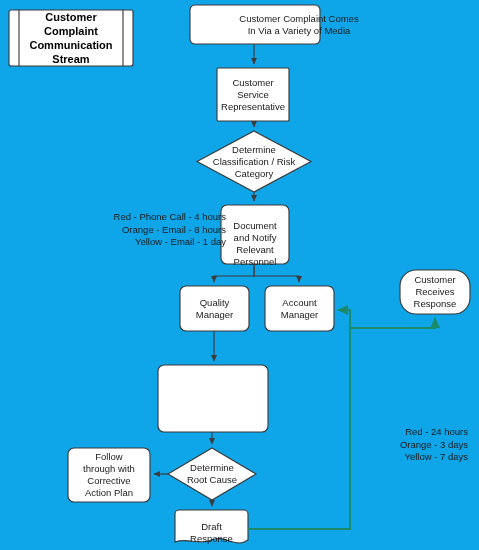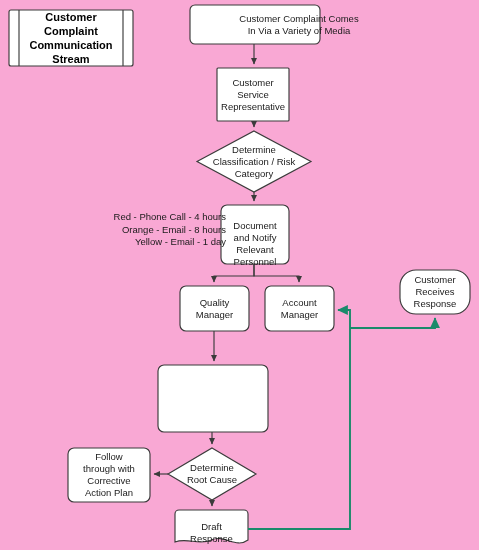--- a/index.html
+++ b/index.html
@@ -4,21 +4,21 @@
 <style>
   html, body {
     margin: 0;
     padding: 0;
     background: #ffffff;
   }
   #canvas {
     position: relative;
     width: 479px;
     height: 550px;
-    background: #f9a8d4;
+    background: #0ea5e9;
     font-family: "Liberation Sans", sans-serif;
     overflow: hidden;
   }
   #svg-layer {
     position: absolute;
     left: 0;
     top: 0;
     width: 479px;
     height: 550px;
   }
@@ -154,14 +154,17 @@
 Corrective
 Action Plan</div>
 
   <div class="node-label" style="left:175px; top:510px; width:73px; height:46px;">Draft
 Response</div>
 
   <div class="annotation" style="left:96px; top:211px; width:130px;">Red - Phone Call - 4 hours
 Orange - Email - 8 hours
 Yellow - Email - 1 day</div>
 
+  <div class="annotation" style="left:358px; top:426px; width:110px;">Red - 24 hours
+Orange - 3 days
+Yellow - 7 days</div>
 
 </div>
 
 </body></html>

